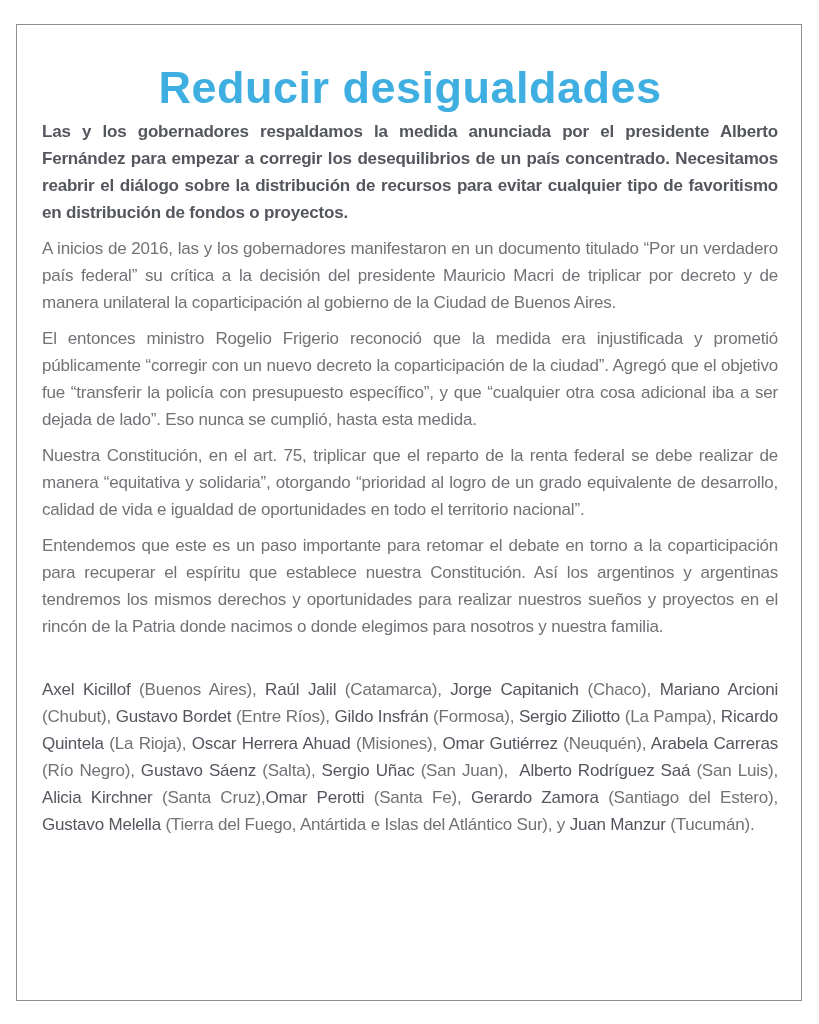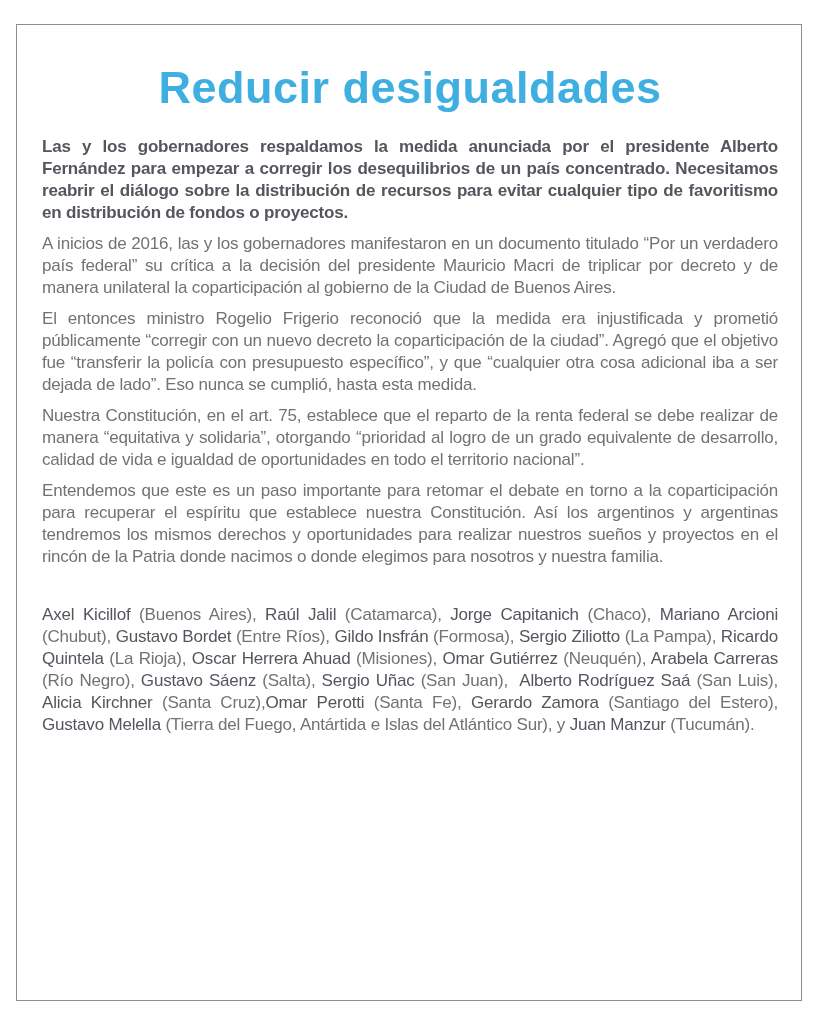--- a/index.html
+++ b/index.html
@@ -24,25 +24,25 @@
     overflow: hidden;
   }
   .title {
     text-align: center;
     color: var(--title-color, #3fafe1);
     font-size: 45px;
     line-height: 49px;
     font-weight: bold;
     letter-spacing: 0.5px;
     margin-top: 8px;
-    margin-bottom: 24px;
+    margin-bottom: 6px;
   }
   .body-copy p {
     font-size: 17px;
-    line-height: 22px;
+    line-height: 27px;
     letter-spacing: -0.2px;
     text-align: justify;
     color: var(--body-color, #707276);
     margin-bottom: 9px;
     -webkit-hyphens: auto;
     hyphens: auto;
   }
   .body-copy p.lead {
     font-weight: bold;
     color: var(--bold-color, #54565e);
@@ -60,18 +60,18 @@
 
 <div class="page">
   <h1 class="title">
     <span>Reducir desigualdades</span><br>
   </h1>
 
   <div class="body-copy">
     <p class="lead">Las y los gobernadores respaldamos la medida anunciada por el presidente Alberto Fernández para empezar a corregir los desequilibrios de un país concentrado. Necesitamos reabrir el diálogo sobre la distribución de recursos para evitar cualquier tipo de favoritismo en distribución de fondos o proyectos.</p>
     <p>A inicios de 2016, las y los gobernadores manifestaron en un documento titulado “Por un verdadero país federal” su crítica a la decisión del presidente Mauricio Macri de triplicar por decreto y de manera unilateral la coparticipación al gobierno de la Ciudad de Buenos Aires.</p>
     <p>El entonces ministro Rogelio Frigerio reconoció que la medida era injustificada y prometió públicamente “corregir con un nuevo decreto la coparticipación de la ciudad”. Agregó que el objetivo fue “transferir la policía con presupuesto específico”, y que “cualquier otra cosa adicional iba a ser dejada de lado”. Eso nunca se cumplió, hasta esta medida.</p>
-    <p>Nuestra Constitución, en el art. 75, establece que el reparto de la renta federal se debe realizar de manera “equitativa y solidaria”, otorgando “prioridad al logro de un grado equivalente de desarrollo, calidad de vida e igualdad de oportunidades en todo el territorio nacional”.</p>
+    <p>Nuestra Constitución, en el art. 75, triplicar que el reparto de la renta federal se debe realizar de manera “equitativa y solidaria”, otorgando “prioridad al logro de un grado equivalente de desarrollo, calidad de vida e igualdad de oportunidades en todo el territorio nacional”.</p>
     <p>Entendemos que este es un paso importante para retomar el debate en torno a la coparticipación para recuperar el espíritu que establece nuestra Constitución. Así los argentinos y argentinas tendremos los mismos derechos y oportunidades para realizar nuestros sueños y proyectos en el rincón de la Patria donde nacimos o donde elegimos para nosotros y nuestra familia.</p>
 
     <p class="signatories"><strong>Axel Kicillof</strong> (Buenos Aires), <strong>Raúl Jalil</strong> (Catamarca), <strong>Jorge Capitanich</strong> (Chaco), <strong>Mariano Arcioni</strong> (Chubut), <strong>Gustavo Bordet</strong> (Entre Ríos), <strong>Gildo Insfrán</strong> (Formosa), <strong>Sergio Ziliotto</strong> (La Pampa), <strong>Ricardo Quintela</strong> (La Rioja), <strong>Oscar Herrera Ahuad</strong> (Misiones), <strong>Omar Gutiérrez</strong> (Neuquén), <strong>Arabela Carreras</strong> (Río Negro), <strong>Gustavo Sáenz</strong> (Salta), <strong>Sergio Uñac</strong> (San Juan),&nbsp; <strong>Alberto Rodríguez Saá</strong> (San Luis), <strong>Alicia Kirchner</strong> (Santa Cruz),<strong>Omar Perotti</strong> (Santa Fe), <strong>Gerardo Zamora</strong> (Santiago del Estero), <strong>Gustavo Melella</strong> (Tierra del Fuego, Antártida e Islas del Atlántico Sur), y <strong>Juan Manzur</strong> (Tucumán).</p>
   </div>
 </div>
 
 </body></html>

